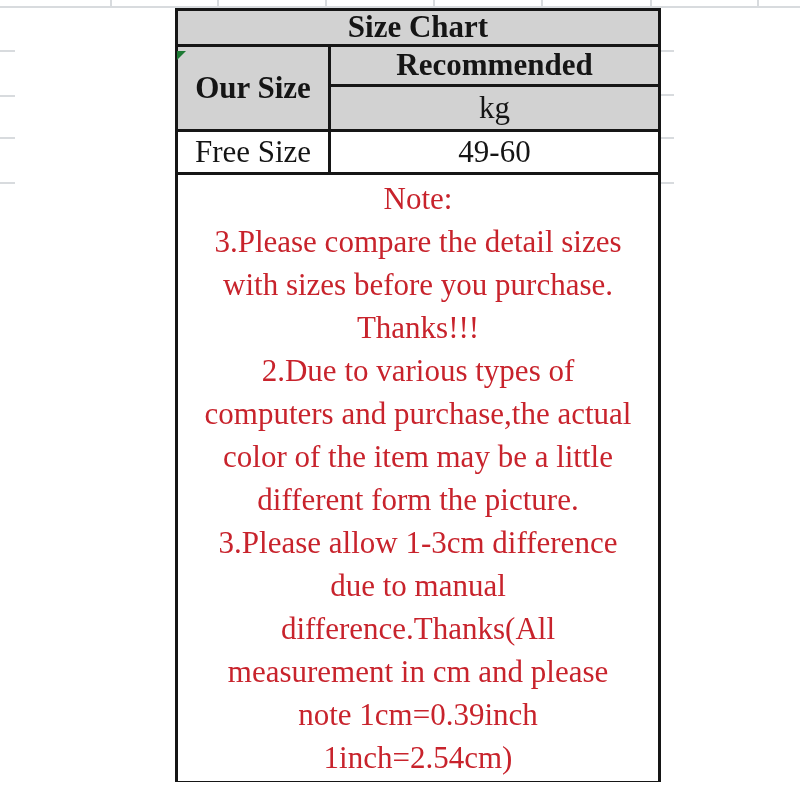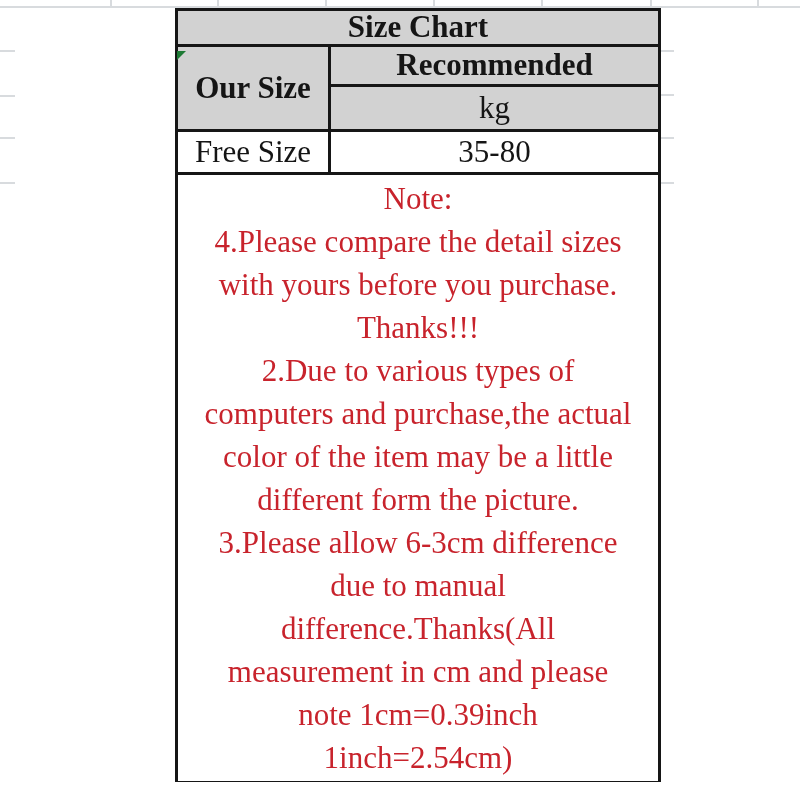--- a/index.html
+++ b/index.html
@@ -129,34 +129,34 @@
       </tr>
       <tr class="r2">
         <td rowspan="2" class="hdr">Our Size</td>
         <td class="hdr">Recommended</td>
       </tr>
       <tr class="r3">
         <td class="hdr-sub">kg</td>
       </tr>
       <tr class="r4">
         <td>Free Size</td>
-        <td>35-80</td>
+        <td>49-60</td>
       </tr>
       <tr class="r5">
         <td colspan="2" class="note">
           <div class="note-inner">
             <div class="note-line">Note:</div>
-            <div class="note-line">4.Please compare the detail sizes</div>
-            <div class="note-line">with yours before you purchase.</div>
+            <div class="note-line">3.Please compare the detail sizes</div>
+            <div class="note-line">with sizes before you purchase.</div>
             <div class="note-line">Thanks!!!</div>
             <div class="note-line">2.Due to various types of</div>
             <div class="note-line">computers and purchase,the actual</div>
             <div class="note-line">color of the item may be a little</div>
             <div class="note-line">different form the picture.</div>
-            <div class="note-line">3.Please allow 6-3cm difference</div>
+            <div class="note-line">3.Please allow 1-3cm difference</div>
             <div class="note-line">due to manual</div>
             <div class="note-line">difference.Thanks(All</div>
             <div class="note-line">measurement in cm and please</div>
             <div class="note-line">note 1cm=0.39inch</div>
             <div class="note-line">1inch=2.54cm)</div>
           </div>
         </td>
       </tr>
     </tbody>
   </table>

